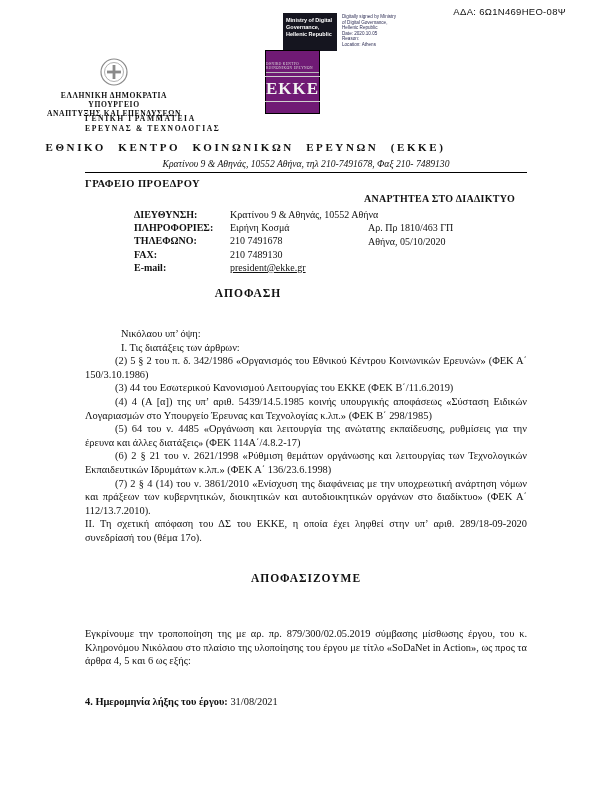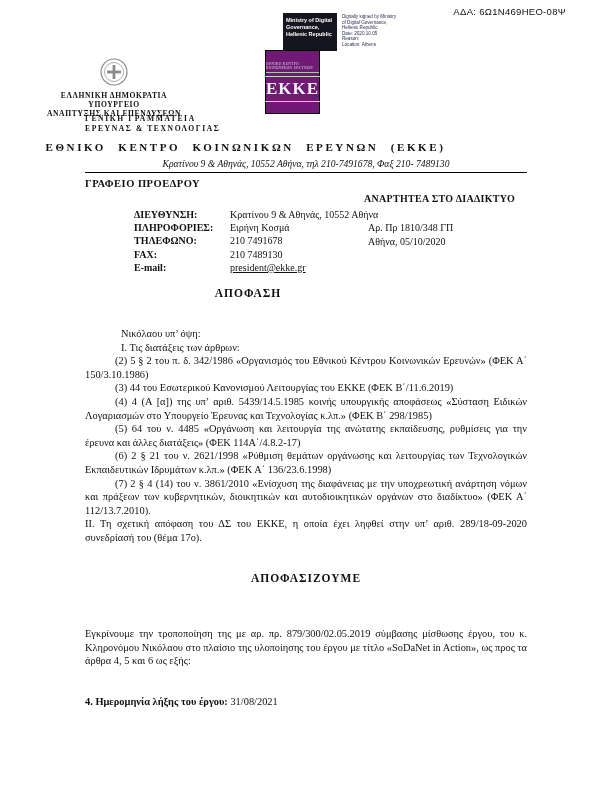--- a/index.html
+++ b/index.html
@@ -117,21 +117,21 @@
     </div>
     <div class="row">
       <span class="lbl">FAX:</span><span>210 7489130</span>
     </div>
     <div class="row">
       <span class="lbl">E-mail:</span><span class="email">president@ekke.gr</span>
     </div>
   </div>
 
   <div class="abs right-col">
-    <div>Αρ. Πρ 1810/348 ΓΠ</div>
+    <div>Αρ. Πρ 1810/463 ΓΠ</div>
     <div class="date">Αθήνα, 05/10/2020</div>
   </div>
 
   <div class="abs decision-title">ΑΠΟΦΑΣΗ</div>
 
   <div class="abs body">
     <p class="preamble">Νικόλαου υπ’ όψη:</p>
     <p class="section1">Ι. Τις διατάξεις των άρθρων:</p>
     <p class="item">(2) 5 § 2 του π. δ. 342/1986 «Οργανισμός του Εθνικού Κέντρου Κοινωνικών Ερευνών» (ΦΕΚ Α΄ 150/3.10.1986)</p>
     <p class="item">(3) 44 του Εσωτερικού Κανονισμού Λειτουργίας του ΕΚΚΕ (ΦΕΚ Β΄/11.6.2019)</p>

